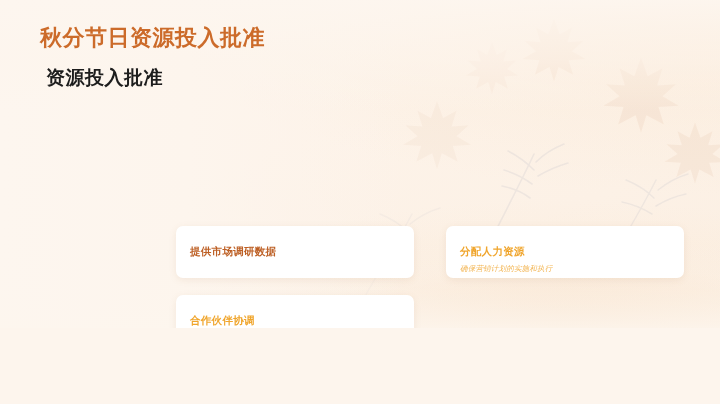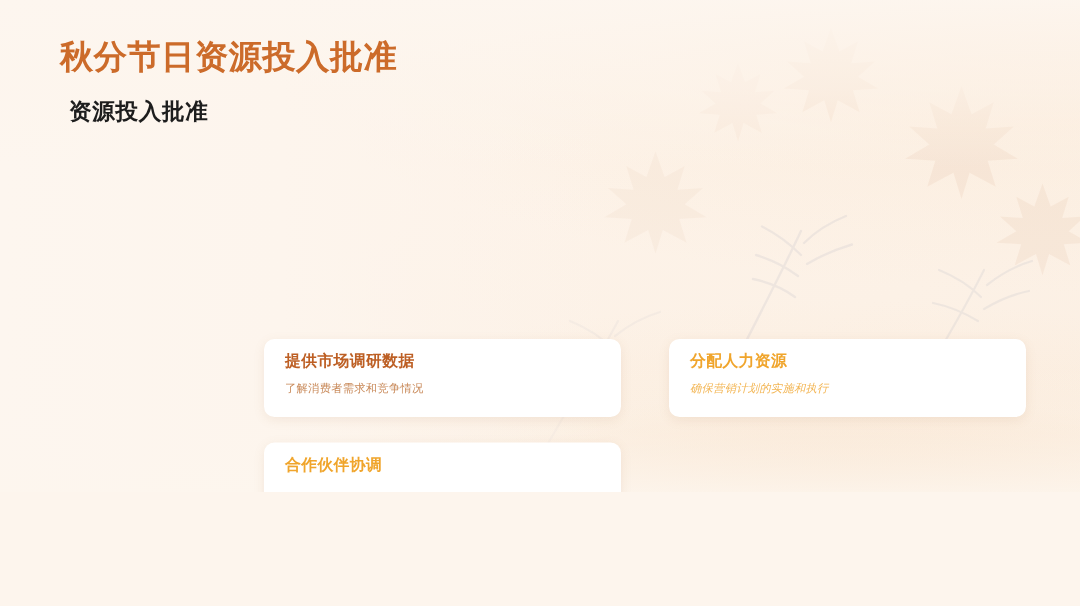--- a/index.html
+++ b/index.html
@@ -78,21 +78,21 @@
     margin: 0;
     font-size: 22px;
     font-weight: bold;
     letter-spacing: 0.5px;
     color: #cc6b2a;
     line-height: 1.25;
     white-space: nowrap;
   }
   .sub-title {
     margin: 14px 0 0 6px;
-    font-size: 15px;
+    font-size: 19px;
     font-weight: bold;
     letter-spacing: 0.5px;
     color: #1d1d1d;
     line-height: 1.25;
     white-space: nowrap;
   }
 
   
   .intro {
     position: absolute;
@@ -114,21 +114,21 @@
     display: grid;
     grid-template-columns: 238px 238px;
     grid-template-rows: 52px 52px;
     column-gap: 32px;
     row-gap: 17px;
   }
   .card {
     background: #ffffff;
     border-radius: 7px;
     box-shadow: 0 2px 7px rgba(176,133,95,0.13);
-    padding: 9px 14px 0 14px;
+    padding: 19px 14px 0 14px;
     box-sizing: border-box;
     overflow: hidden;
   }
   .card-title {
     margin: 0;
     font-size: 10.5px;
     font-weight: bold;
     line-height: 1.3;
     letter-spacing: 0.3px;
     white-space: nowrap;
@@ -225,21 +225,20 @@
   <div class="header">
     <h1 class="main-title">秋分节日资源投入批准</h1>
     <h2 class="sub-title">资源投入批准</h2>
   </div>
 
 
   <div class="card-grid">
 
     <div class="card tone-burnt">
       <p class="card-title">提供市场调研数据</p>
-      <p class="card-desc">了解消费者需求和竞争情况</p>
     </div>
 
 
     <div class="card tone-amber">
       <p class="card-title">分配人力资源</p>
       <p class="card-desc">确保营销计划的实施和执行</p>
     </div>
 
     <div class="card tone-amber">
       <p class="card-title">合作伙伴协调</p>

